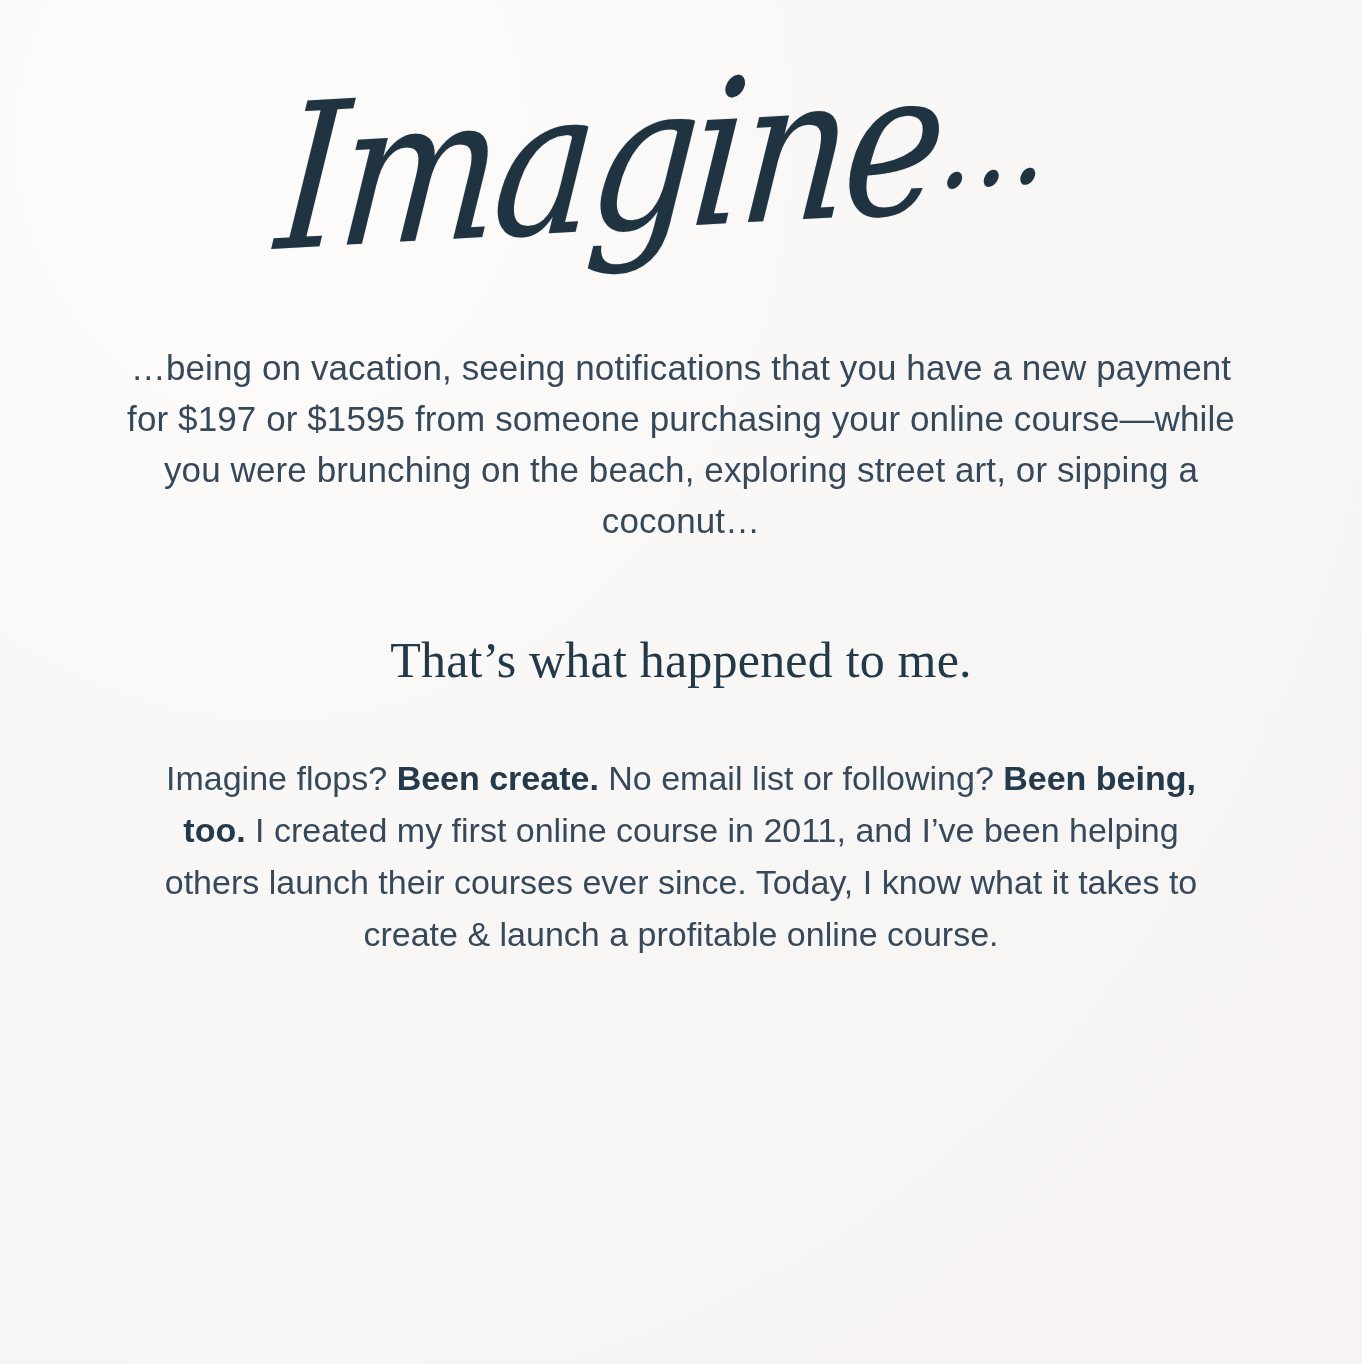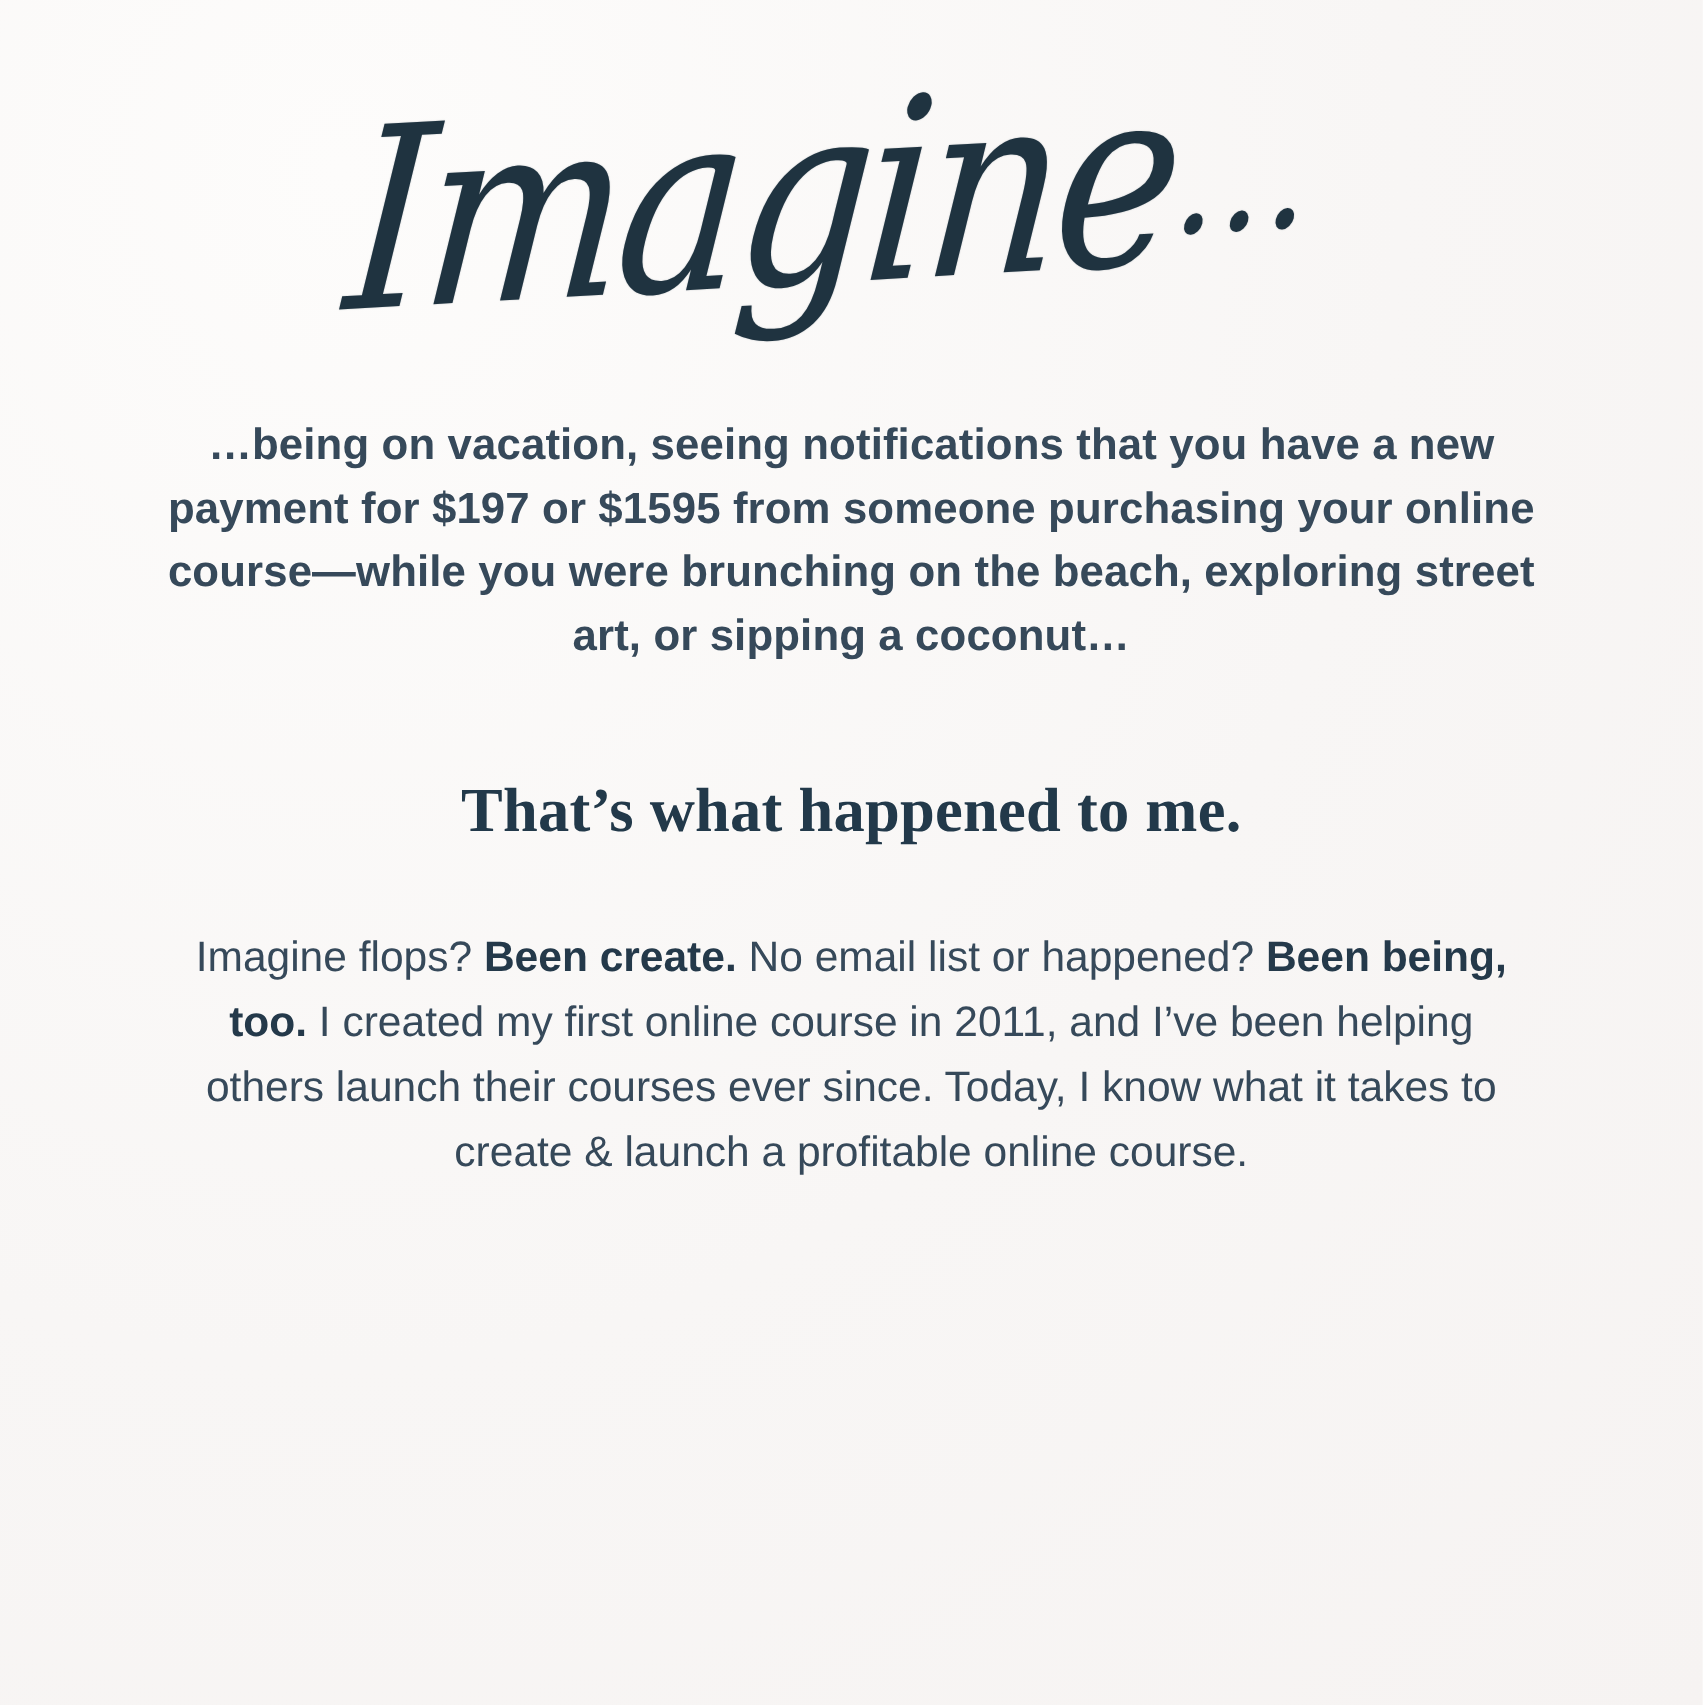--- a/index.html
+++ b/index.html
@@ -49,38 +49,38 @@
   }
   .script .dots {
     font-size: 110px;
     letter-spacing: 2px;
     vertical-align: 20px;
   }
 
   
   .intro {
     width: 1110px;
-    margin: 0 auto;
+    margin: 12px auto;
     text-align: center;
     font-size: 35px;
     line-height: 1.46;
-    font-weight: 700;
+    font-weight: 400;
     color: #36495a;
     letter-spacing: 0.1px;
   }
 
   
   .subhead {
     margin: 84px auto 0;
     width: 1110px;
     text-align: center;
     font-family: "Liberation Serif", serif;
     font-size: 50px;
     line-height: 1.2;
-    font-weight: 700;
+    font-weight: 400;
     color: #22394a;
     letter-spacing: 0.2px;
   }
 
   
   .body-copy {
     width: 1080px;
     margin: 62px auto 0;
     text-align: center;
     font-size: 34px;
@@ -98,15 +98,15 @@
 <div class="page">
 
   <div class="script-wrap">
     <div class="script"><span>Imagine</span><span class="dots">…</span></div>
   </div>
 
   <p class="intro">…being on vacation, seeing notifications that you have a new payment for $197 or $1595 from someone purchasing your online course—while you were brunching on the beach, exploring street art, or sipping a coconut…</p>
 
   <h2 class="subhead">That’s what happened to me.</h2>
 
-  <p class="body-copy"><span>Imagine flops? </span><b>Been create.</b><span> No email list or happened? </span><b>Been being, too.</b><span> I created my first online course in 2011, and I’ve been helping others launch their courses ever since. Today, I know what it takes to create &amp; launch a profitable online course.</span></p>
+  <p class="body-copy"><span>Imagine flops? </span><b>Been create.</b><span> No email list or following? </span><b>Been being, too.</b><span> I created my first online course in 2011, and I’ve been helping others launch their courses ever since. Today, I know what it takes to create &amp; launch a profitable online course.</span></p>
 
 </div>
 
 </body></html>

